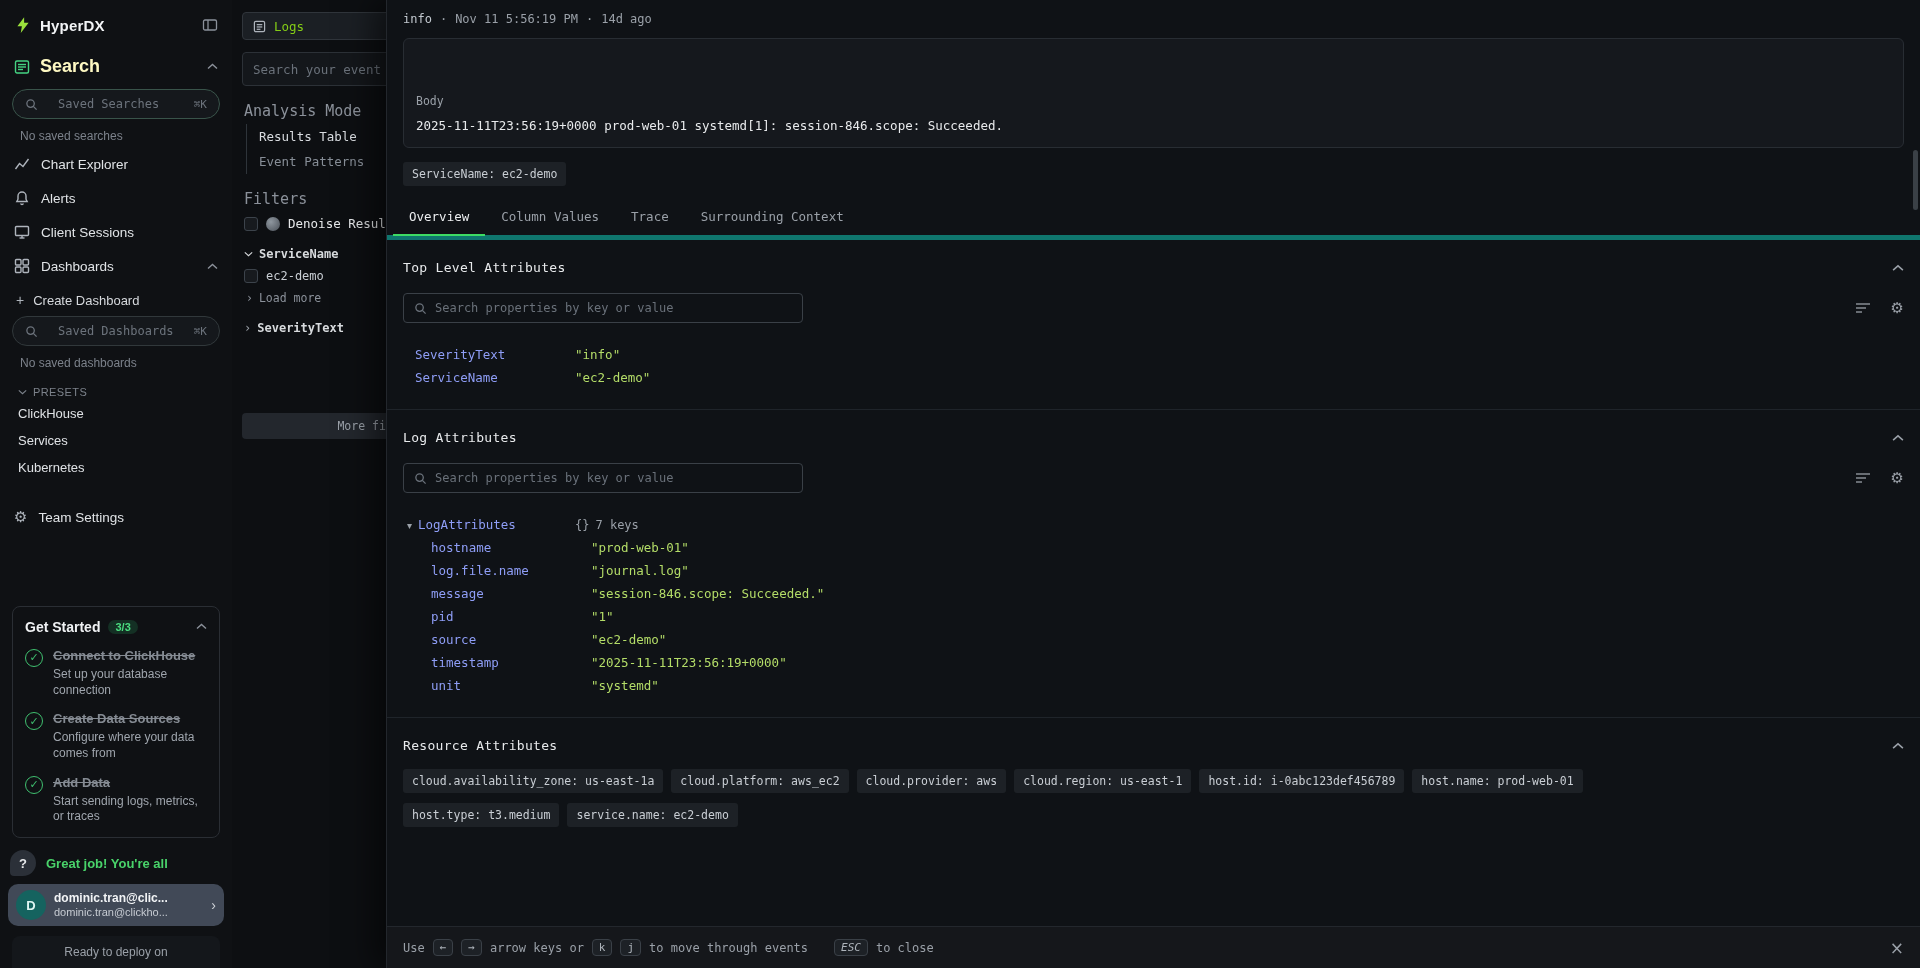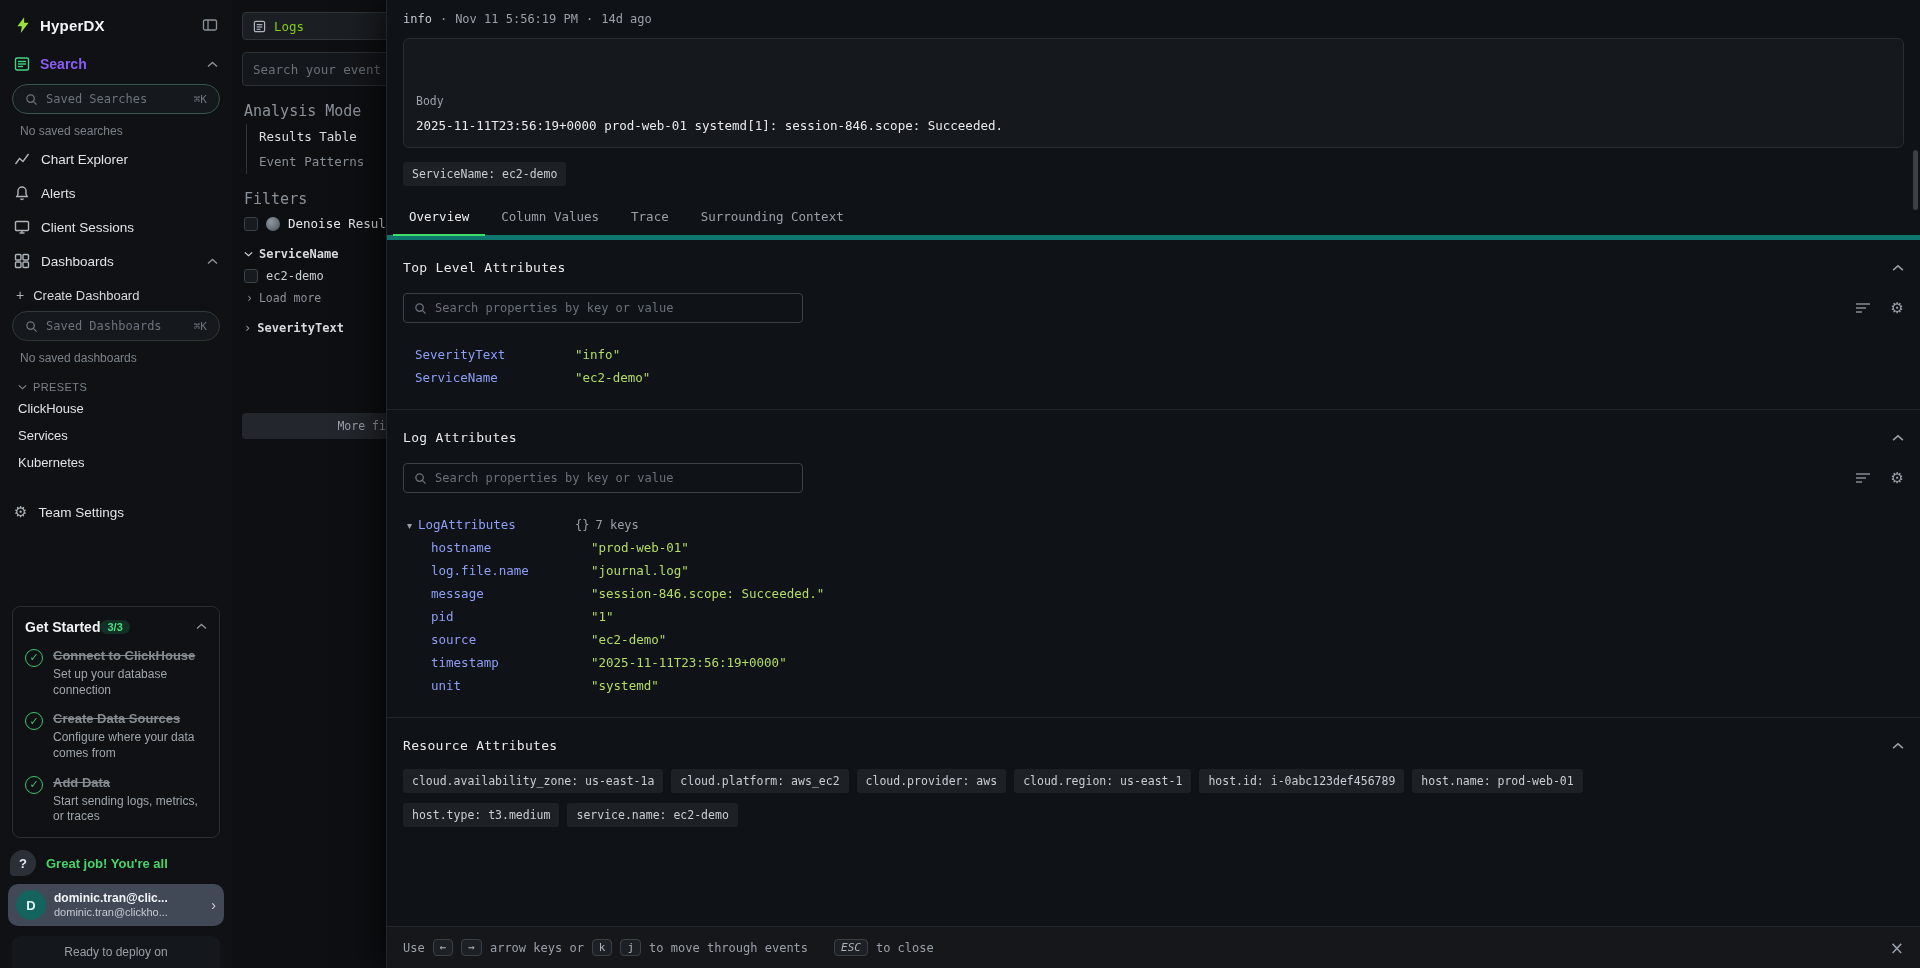--- a/index.html
+++ b/index.html
@@ -24,28 +24,28 @@
     font-family: "Liberation Sans", sans-serif;
     position: relative; z-index: 1;
   }
   .logo-row { display: flex; align-items: center; gap: 8px; padding: 16px 14px 10px; }
   .logo-mark { width: 18px; height: 18px; }
   .logo-text { font-weight: bold; font-size: 15px; color: #f2f4f6; letter-spacing: .2px; }
   .collapse-btn { margin-left: auto; color: #8b919a; cursor: pointer; }
 
   .side-section-head {
     display: flex; align-items: center; gap: 10px;
-    padding: 12px 14px 8px; color: #8b5cf6; font-weight: bold; font-size: 14px;
+    padding: 12px 14px 8px; color: #fef9c3; font-weight: bold; font-size: 18px;
   }
   .side-section-head .chev { margin-left: auto; color: #8b919a; }
 
   .pill-search {
     margin: 4px 12px 0; height: 30px; border-radius: 16px;
     background: #15181c; border: 1px solid #31383b;
-    display: flex; align-items: center; gap: 8px; padding: 0 12px;
+    display: flex; align-items: center; gap: 20px; padding: 0 12px;
     color: #6c737c; font-size: 12px; font-family: "DejaVu Sans Mono", monospace;
   }
   .pill-search.greenish { border-color: #39544a; }
   .pill-search .shortcut { margin-left: auto; font-size: 11px; color: #6c737c; }
 
   .muted-note { margin: 10px 20px 4px; color: #7c828b; font-size: 12px; }
 
   .nav-item {
     display: flex; align-items: center; gap: 11px;
     padding: 9px 14px; font-size: 13.5px; color: #e0e3e6; cursor: pointer;
@@ -56,21 +56,21 @@
 
   .presets-head { display: flex; align-items: center; gap: 6px; margin: 12px 18px 2px; font-size: 11px; color: #7c828b; letter-spacing: .4px; }
   .preset-item { padding: 6px 18px; font-size: 13px; color: #dfe2e5; cursor: pointer; }
 
   .team-settings { margin-top: 18px; }
 
   .get-started {
     margin: auto 12px 0; border: 1px solid #2a2e34; border-radius: 8px;
     padding: 12px; background: #0f1114;
   }
-  .gs-head { display: flex; align-items: center; }
+  .gs-head { display: flex; align-items: center; gap: 8px; }
   .gs-title { font-weight: bold; font-size: 14px; color: #f0f2f4; }
   .gs-badge { background: #143024; color: #4ade80; font-size: 11px; padding: 1px 7px; border-radius: 10px; font-weight: bold; }
   .gs-head .chev { margin-left: auto; color: #8b919a; }
   .gs-item { display: flex; gap: 10px; margin-top: 13px; cursor: pointer; }
   .gs-check {
     width: 18px; height: 18px; min-width: 18px; border-radius: 50%;
     border: 1.5px solid #3fbf6f; color: #3fbf6f;
     display: flex; align-items: center; justify-content: center; font-size: 11px; margin-top: 1px;
   }
   .gs-item-title { font-size: 13px; font-weight: 600; color: #858b93; text-decoration: line-through; line-height: 1.25; }

